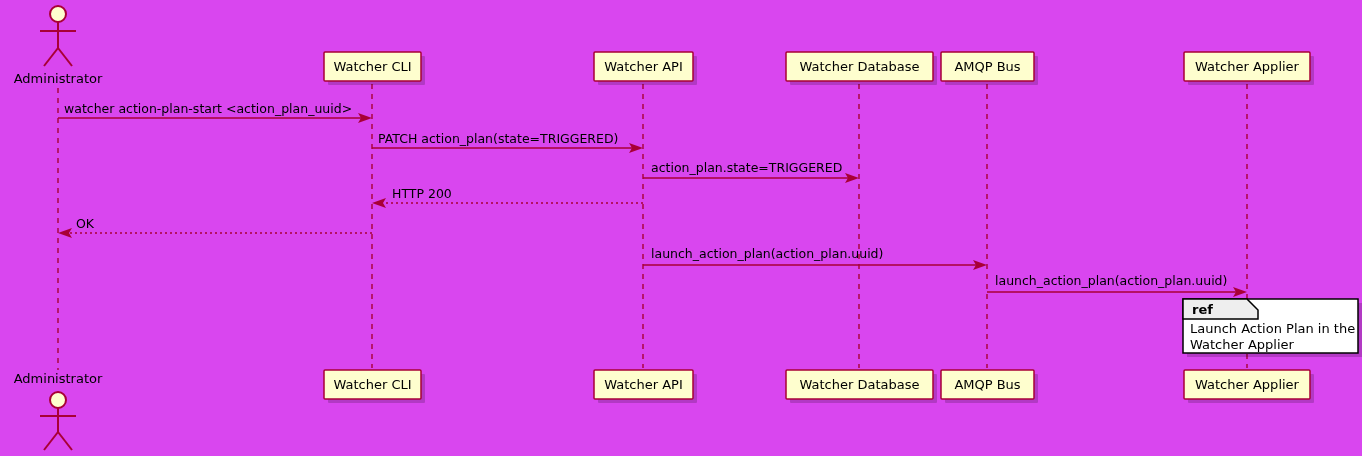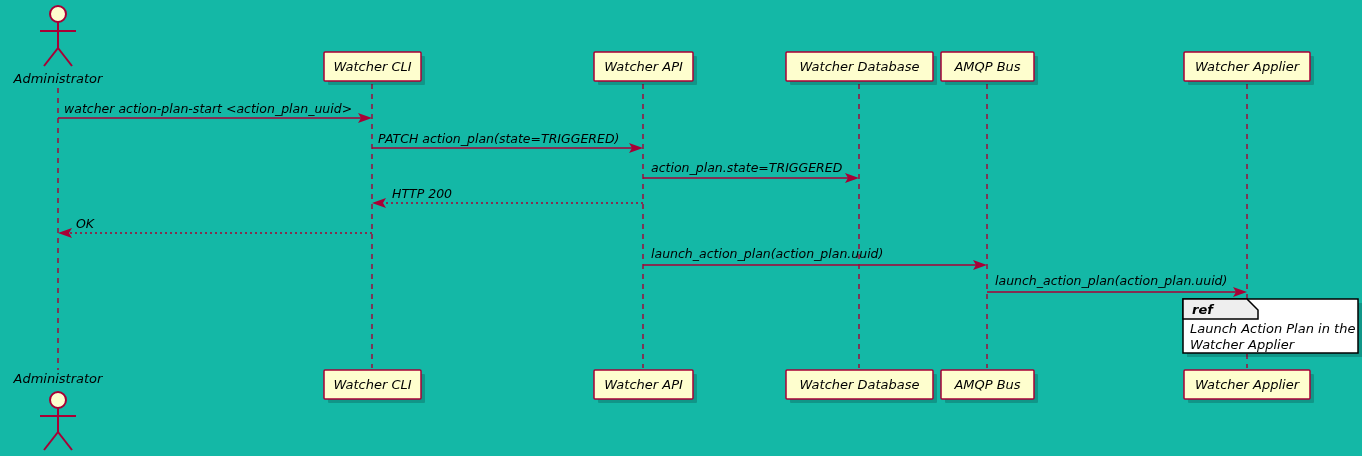--- a/index.html
+++ b/index.html
@@ -7,23 +7,22 @@
     padding: 0;
     background: #FFFFFF;
   }
   body {
     font-family: "DejaVu Sans", sans-serif;
   }
   #diagram-root {
     position: relative;
     width: 1362px;
     height: 456px;
-    background: #14b8a6;
+    background: #d946ef;
     overflow: hidden;
-    font-style: italic;
   }
   #uml-svg {
     position: absolute;
     left: 0;
     top: 0;
     width: 1362px;
     height: 456px;
   }
   .pbox-rect {
     fill: #FEFECE;

